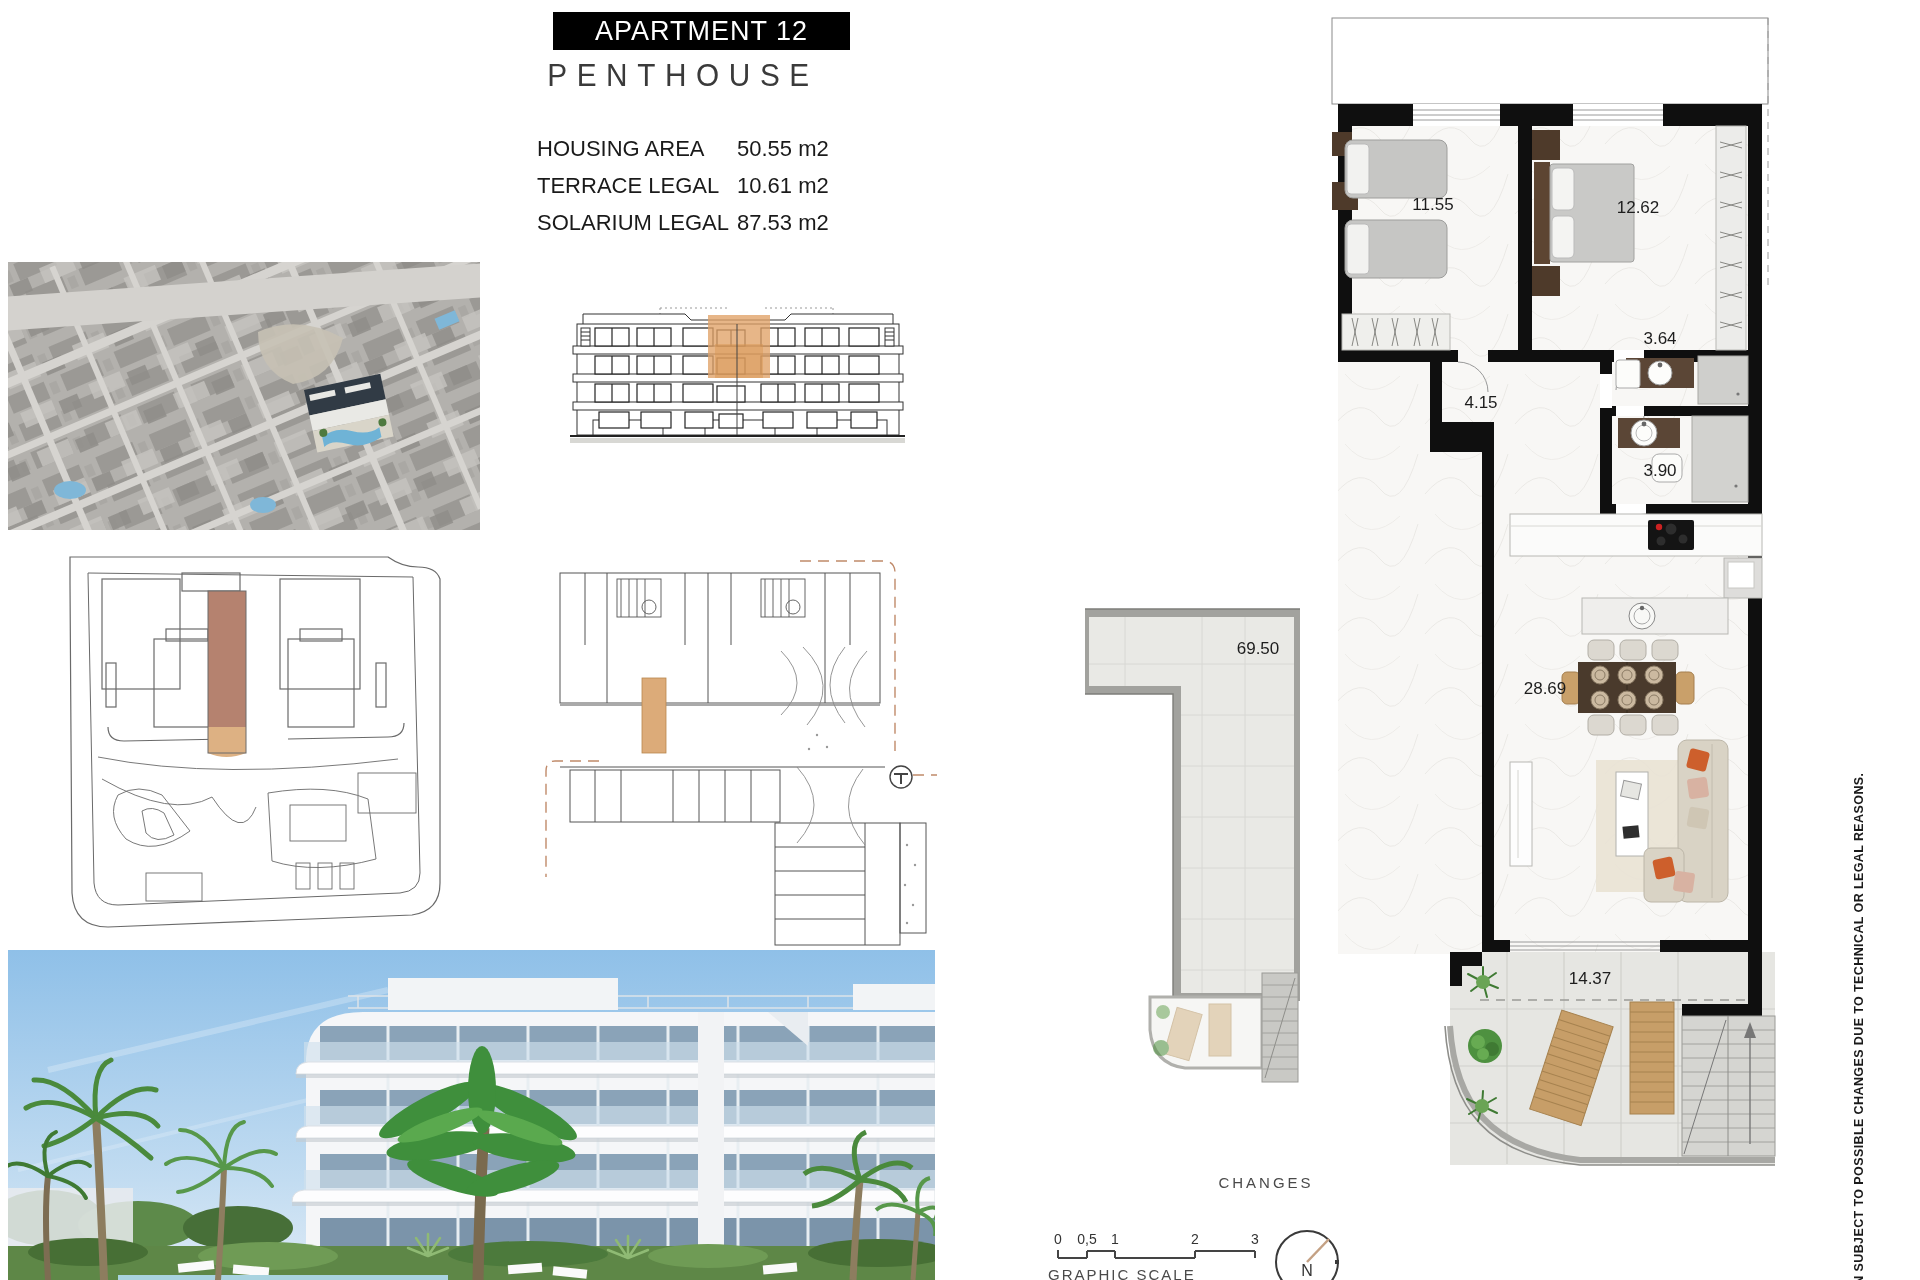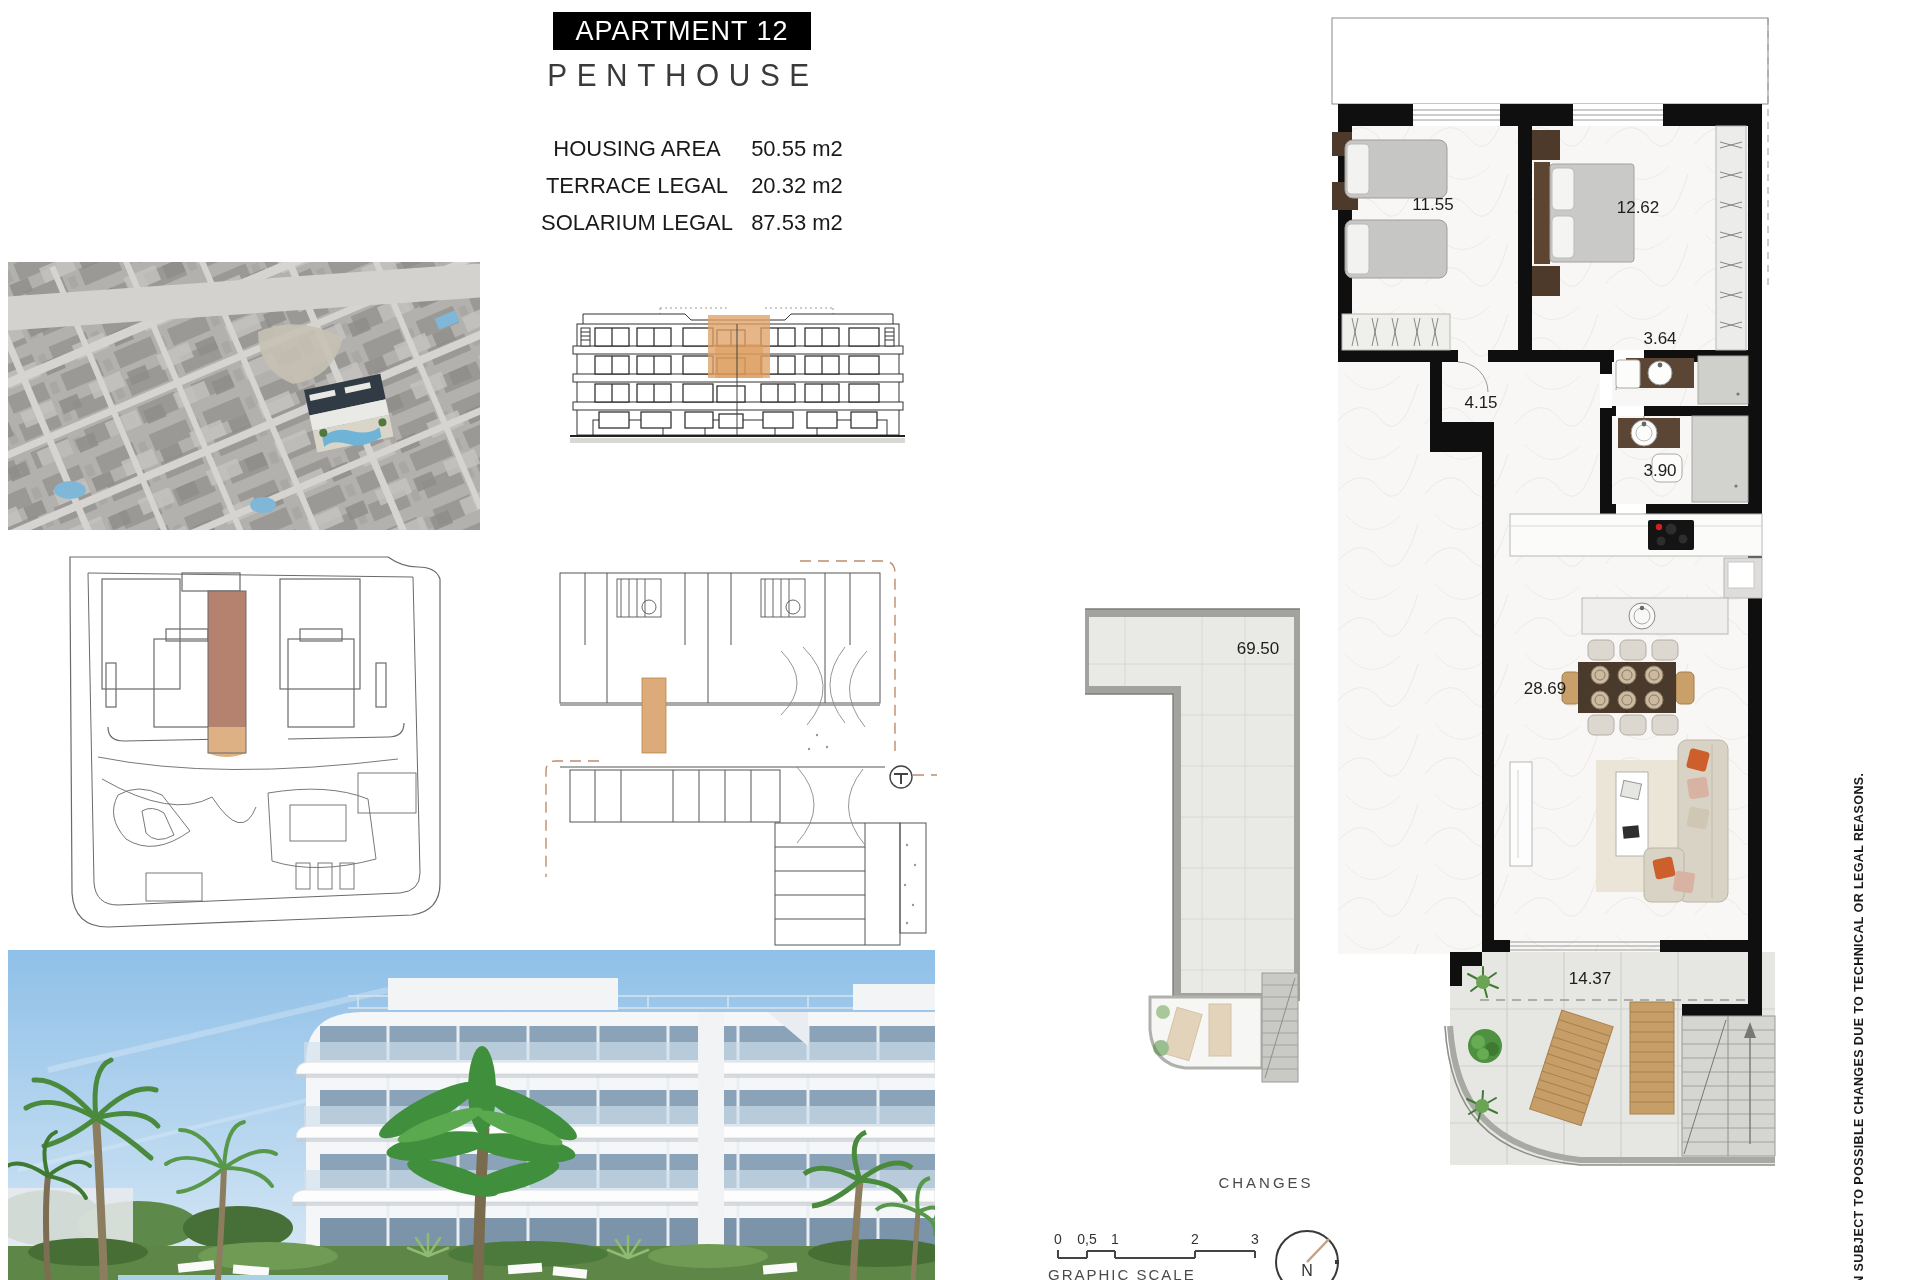--- a/index.html
+++ b/index.html
@@ -1,25 +1,25 @@
 <!DOCTYPE html>
 <html><head>
 <meta charset="utf-8">
 <style>
   html,body{margin:0;padding:0;}
   body{width:1920px;height:1280px;position:relative;background:#ffffff;overflow:hidden;
        font-family:"Liberation Sans",sans-serif;color:#1a1a1a;}
   .abs{position:absolute;}
   
-  .apt-box{left:553px;top:12px;width:258px;height:38px;background:#000;color:#fff;
+  .apt-box{left:553px;top:12px;width:297px;height:38px;background:#000;color:#fff;
            display:flex;align-items:center;justify-content:center;font-size:27px;letter-spacing:1px;}
   .penthouse{left:488px;top:58px;width:390px;text-align:center;font-size:31px;letter-spacing:10px;
              color:#3a3a3a;transform:scaleX(.96);font-weight:400;}
   .area-table{left:537px;top:130px;width:330px;font-size:22px;}
-  .area-row{display:flex;height:37px;align-items:center;text-align:center;}
+  .area-row{display:flex;height:37px;align-items:center;}
   .area-label{width:200px;}
   .area-value{width:120px;}
   .caption{color:#4a4a4a;letter-spacing:3px;font-size:15px;}
   .solarium-cap{left:1186px;top:1174px;width:160px;text-align:center;}
   .gscale-cap{left:1048px;top:1266px;letter-spacing:2px;}
   .disclaimer{left:1848px;top:810px;height:464px;width:22px;
               writing-mode:vertical-rl;transform:rotate(180deg);
               font-size:12.5px;font-weight:bold;letter-spacing:.4px;color:#1a1a1a;
               white-space:nowrap;display:flex;align-items:center;justify-content:center;}
   svg text{font-family:"Liberation Sans",sans-serif;}
@@ -30,21 +30,21 @@
 <div class="abs apt-box">APARTMENT 12</div>
 <div class="abs penthouse">PENTHOUSE</div>
 
 <div class="abs area-table">
   <div class="area-row">
     <span class="area-label">HOUSING AREA</span>
     <span class="area-value">50.55 m2</span>
   </div>
   <div class="area-row">
     <span class="area-label">TERRACE LEGAL</span>
-    <span class="area-value">20.32 m2</span>
+    <span class="area-value">10.61 m2</span>
   </div>
   <div class="area-row">
     <span class="area-label">SOLARIUM LEGAL</span>
     <span class="area-value">87.53 m2</span>
   </div>
 </div>
 
 <svg class="abs" style="left:8px;top:262px;" width="472" height="268" viewBox="0 0 472 268">
   <defs>
     <pattern id="blk" width="58" height="30" patternUnits="userSpaceOnUse" patternTransform="rotate(-23)">

